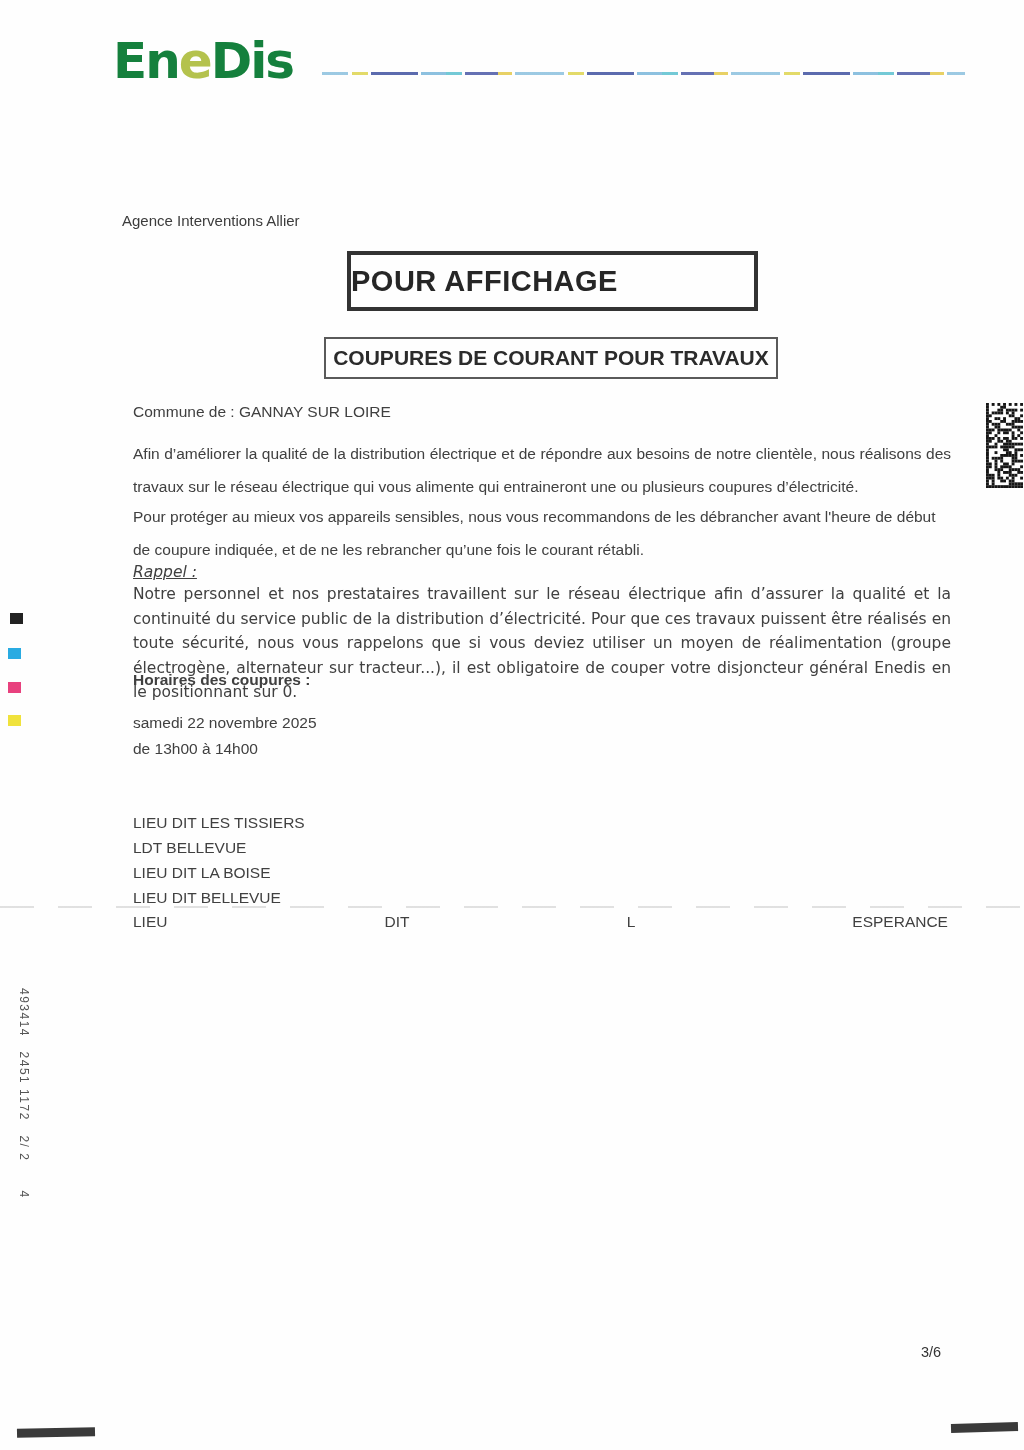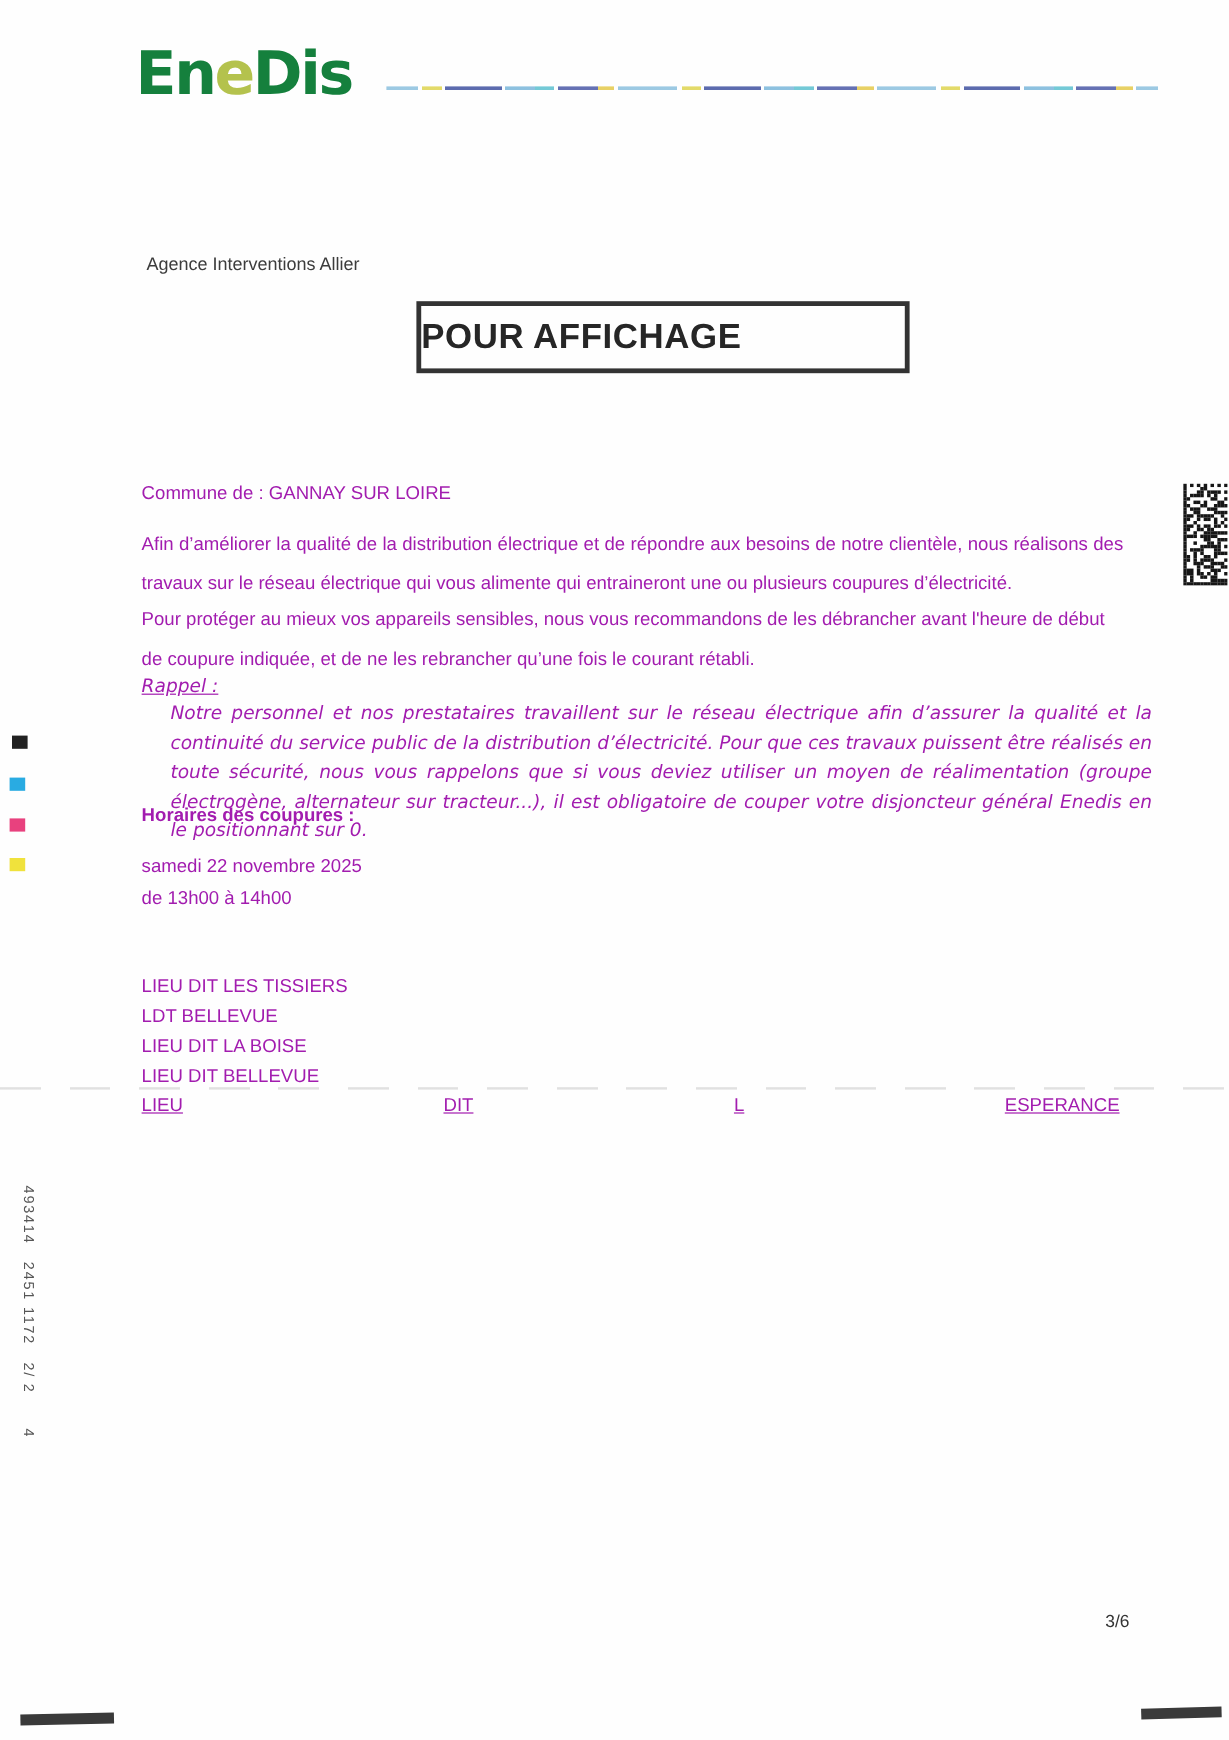--- a/index.html
+++ b/index.html
@@ -29,32 +29,32 @@
     position:absolute;left:347px;top:251px;width:403px;height:52px;
     border:4px solid #333333;display:flex;align-items:center;justify-content:flex-start;
     font-size:29px;font-weight:700;letter-spacing:.5px;color:#262626;
   }
   .banner2{
     position:absolute;left:324px;top:337px;width:450px;height:38px;
     border:2px solid #5a5a5a;display:flex;align-items:center;justify-content:center;
     font-size:21px;font-weight:700;color:#2b2b2b;
   }
   
-  .t{position:absolute;left:118px;width:818px;font-size:15.5px;color:#a21caf;}
+  .t{position:absolute;left:133px;width:818px;font-size:15.5px;color:#404040;}
   .commune{top:403px;}
   .para1{top:437px;line-height:33px;text-align:justify;}
   .para2{top:500px;line-height:33px;}
   .rappel-label{top:563px;font-style:italic;text-decoration:underline;font-family:"DejaVu Sans",sans-serif;}
-  .rappel-text{top:582px;line-height:24.5px;font-style:italic;font-family:"DejaVu Sans",sans-serif;text-align:justify;margin-left:24px;}
+  .rappel-text{top:582px;line-height:24.5px;font-family:"DejaVu Sans",sans-serif;text-align:justify;}
   .horaires{top:671px;font-weight:700;}
   .dateline{top:714px;}
   .timeline{top:740px;}
   .q-label{top:789px;}
   .q1{top:814px;}.q2{top:839px;}.q3{top:864px;}.q4{top:889px;}
-  .q-justified{top:913px;display:flex;justify-content:space-between;width:815px;text-decoration:underline;}
+  .q-justified{top:913px;display:flex;justify-content:space-between;width:815px;}
   
   .artifact{
     position:absolute;left:0;top:906px;width:1024px;height:2px;
     background:repeating-linear-gradient(90deg,rgba(120,120,120,.22) 0 34px,rgba(255,255,255,0) 34px 58px);
   }
   
   .barcode{position:absolute;left:986px;top:403px;width:37px;height:85px;}
   
   .cal{position:absolute;width:13px;height:11px;}
   .cal-black{left:10px;top:613px;background:#222222;}
@@ -81,20 +81,23 @@
     <span class="blue">En</span><span class="green">e</span><span class="blue">Dis</span>
   </div>
   <div class="header-dashes"></div>
 
   <div class="agency t-static">Agence Interventions Allier</div>
 
   <div class="banner1">
     <span>POUR AFFICHAGE</span>
   </div>
 
+  <div class="banner2">
+    <span>COUPURES DE COURANT POUR TRAVAUX</span>
+  </div>
 
   <div class="t commune">Commune de : GANNAY SUR LOIRE</div>
   <div class="t para1">Afin d’améliorer la qualité de la distribution électrique et de répondre aux besoins de notre clientèle, nous réalisons des travaux sur le réseau électrique qui vous alimente qui entraineront une ou plusieurs coupures d’électricité.</div>
   <div class="t para2">Pour protéger au mieux vos appareils sensibles, nous vous recommandons de les débrancher avant l'heure de début de coupure indiquée, et de ne les rebrancher qu’une fois le courant rétabli.</div>
   <div class="t rappel-label">Rappel :</div>
   <div class="t rappel-text">Notre personnel et nos prestataires travaillent sur le réseau électrique afin d’assurer la qualité et la continuité du service public de la distribution d’électricité. Pour que ces travaux puissent être réalisés en toute sécurité, nous vous rappelons que si vous deviez utiliser un moyen de réalimentation (groupe électrogène, alternateur sur tracteur...), il est obligatoire de couper votre disjoncteur général Enedis en le positionnant sur 0.</div>
   <div class="t horaires">Horaires des coupures :</div>
   <div class="t dateline">samedi 22 novembre 2025</div>
   <div class="t timeline">de 13h00 à 14h00</div>
 

